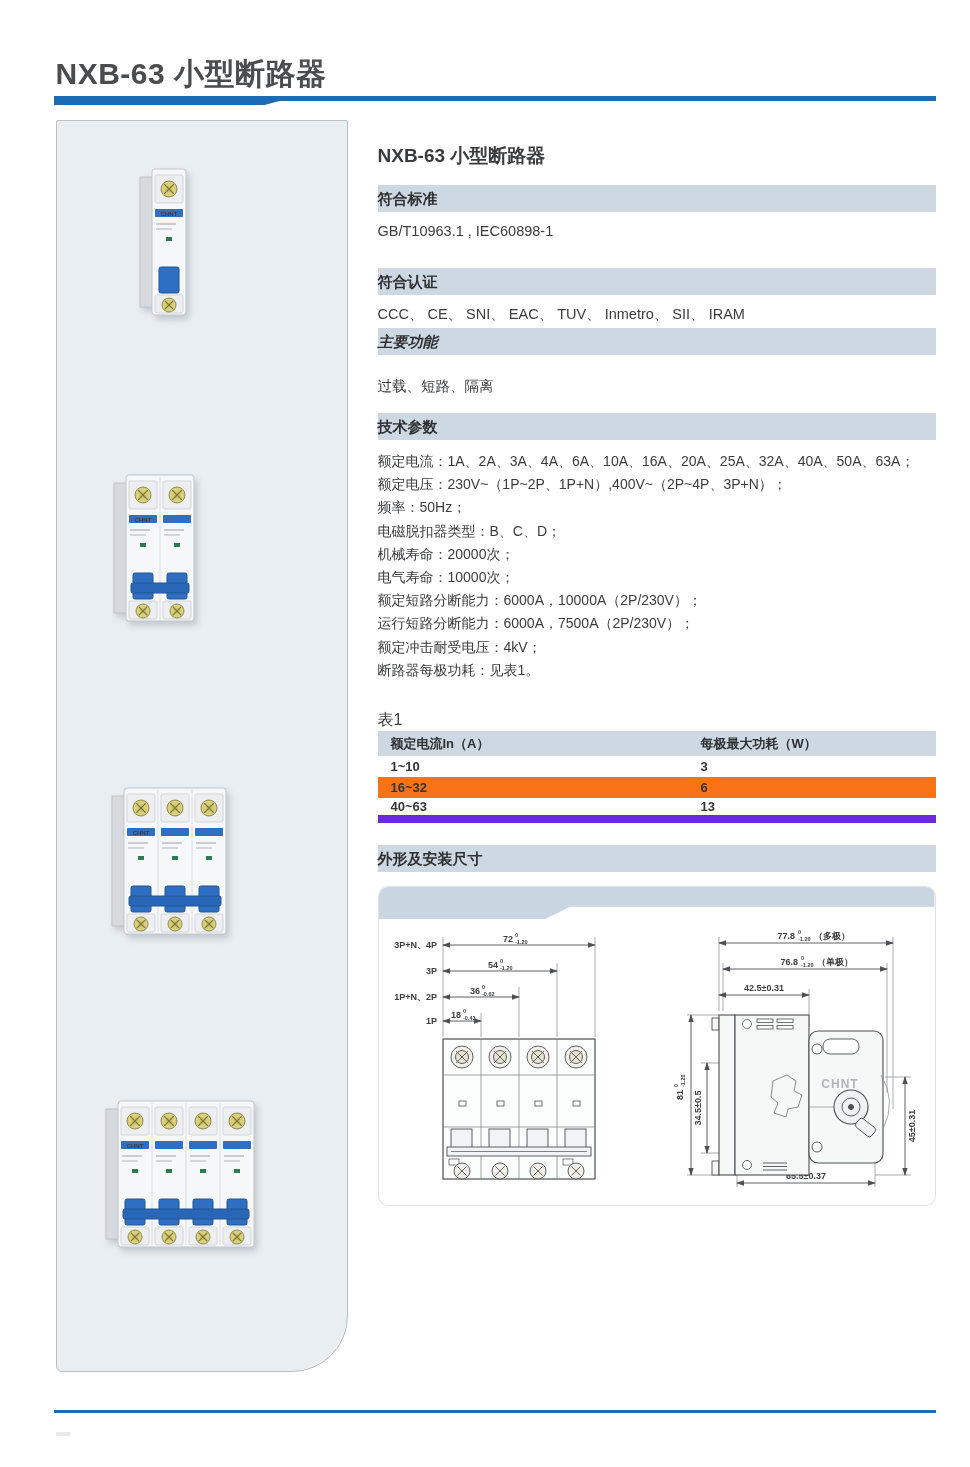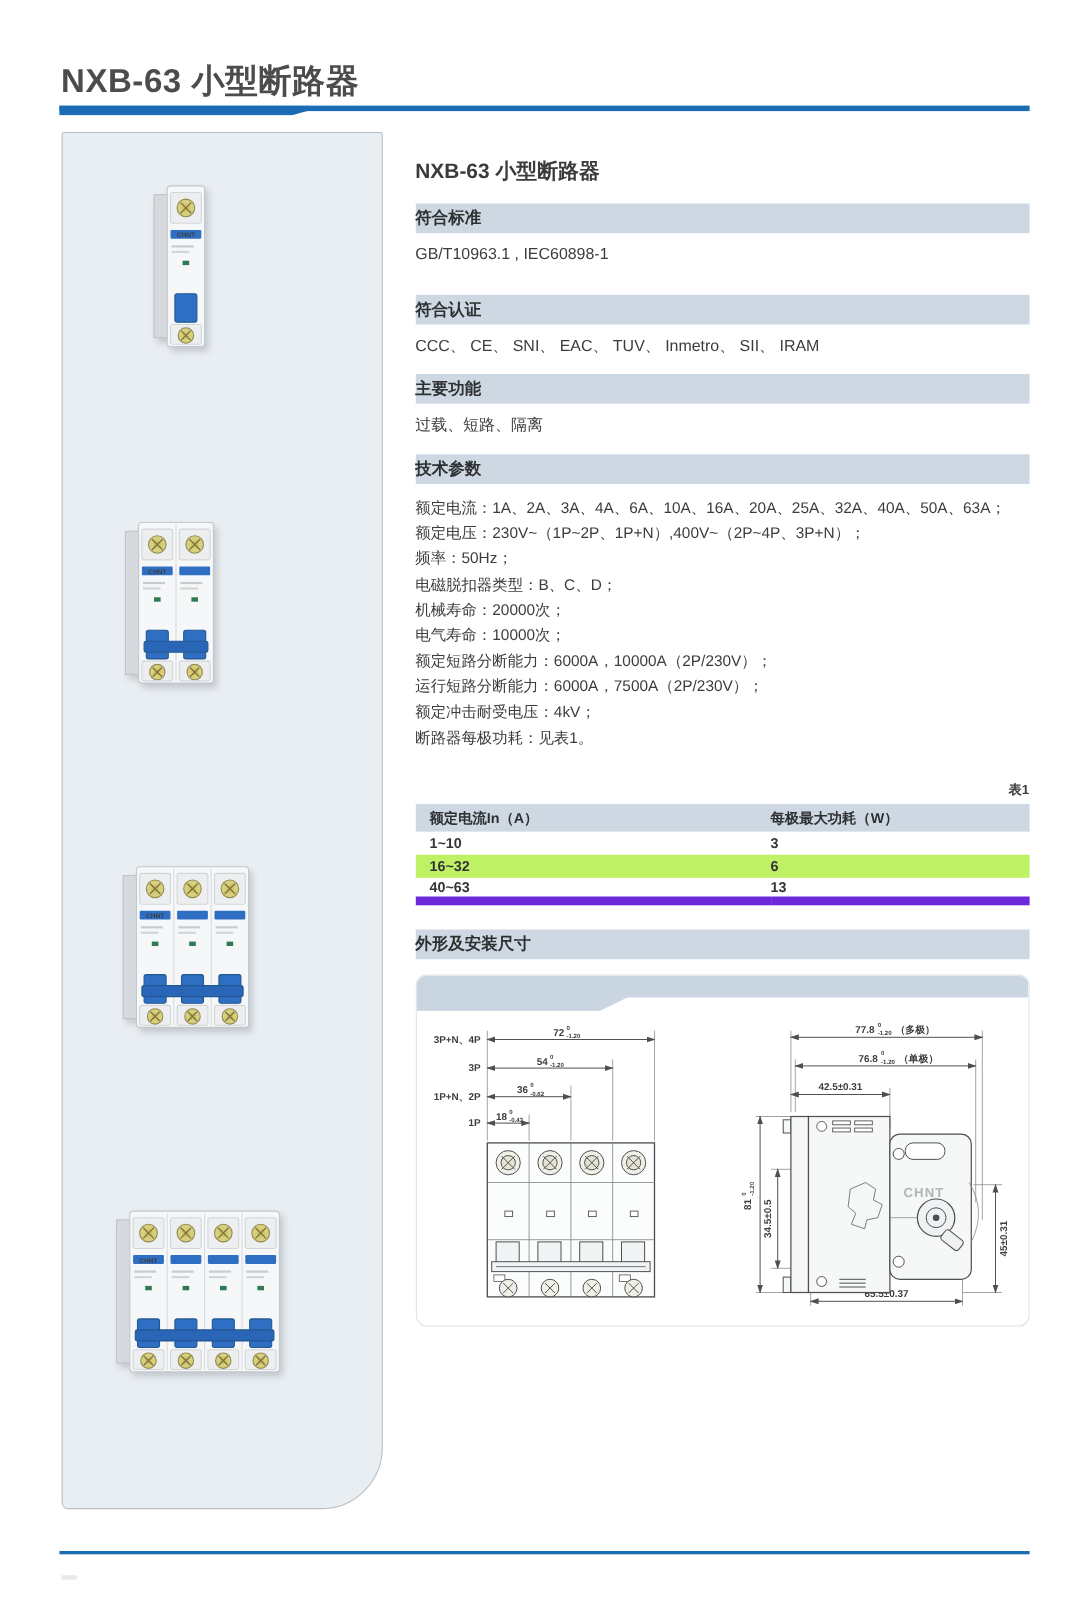--- a/index.html
+++ b/index.html
@@ -22,33 +22,33 @@
   .slot-2 { top:352px; left:56px; }
   .slot-3 { top:665px; left:54px; }
   .slot-4 { top:978px; left:48px; }
 
   
   .content { position:absolute; left:377px; top:0; width:558px; height:1467px; }
   .content > * { position:absolute; left:0; width:558px; }
   .prod-heading { top:143px; font-size:19px; font-weight:bold; color:#3a3b3d; }
   .bar { height:27px; background:#cdd8e3; color:#2e3032; font-size:15px; font-weight:bold;
          line-height:27px; padding-left:0; }
-  .bar-standards { top:185px; } .bar-certs { top:268px; } .bar-funcs { top:340px; }
+  .bar-standards { top:185px; } .bar-certs { top:268px; } .bar-funcs { top:328px;font-style:italic; }
   .bar-params { top:413px; }    .bar-dims { top:845px; }
   .body-text { font-size:14.5px; color:#3b3c3e; }
   .txt-standards { top:223px; } .txt-certs { top:305px; } .txt-funcs { top:377px; }
   .specs { top:450px; }
   .specs .spec { font-size:14px; color:#3b3c3e; line-height:23.2px; font-weight:500; }
 
-  .tbl-caption { top:710px; text-align:right; font-size:12px; font-weight:bold; color:#3b3c3e; }
+  .tbl-caption { top:710px; text-align:left; font-size:16px; font-weight:normal; color:#3b3c3e; }
   .power-table { top:731px; border-collapse:collapse; width:558px; border-bottom:8px solid #6d28d9; }
   .power-table th { background:#cdd8e3; height:25px; text-align:left; font-size:13px; color:#2e3032; }
   .power-table td { height:21px; font-size:13px; font-weight:bold; color:#333437; }
   .power-table th:first-child, .power-table td:first-child { padding-left:13px; width:323px; }
-  .power-table tr.stripe td { background:#bef264; }
+  .power-table tr.stripe td { background:#f97316; }
 
   .drawing-panel { top:886px; height:320px; background:#ffffff; border:1px solid #e0e4e7;
                    border-radius:10px; overflow:hidden; }
   .panel-band { position:absolute; left:0; top:0; width:100%; height:32px; background:#c9d6e2;
                 clip-path:polygon(0 0,100% 0,100% 62%,34.5% 62%,30% 100%,0 100%); }
   .svg-front { position:absolute; left:6px;  top:36px; }
   .svg-side  { position:absolute; left:266px; top:36px; }
 
   svg text { font-family:"Liberation Sans","DejaVu Sans",sans-serif; fill:#3c3d3f; }
   .dim-text { font-size:9px; font-weight:600; }

